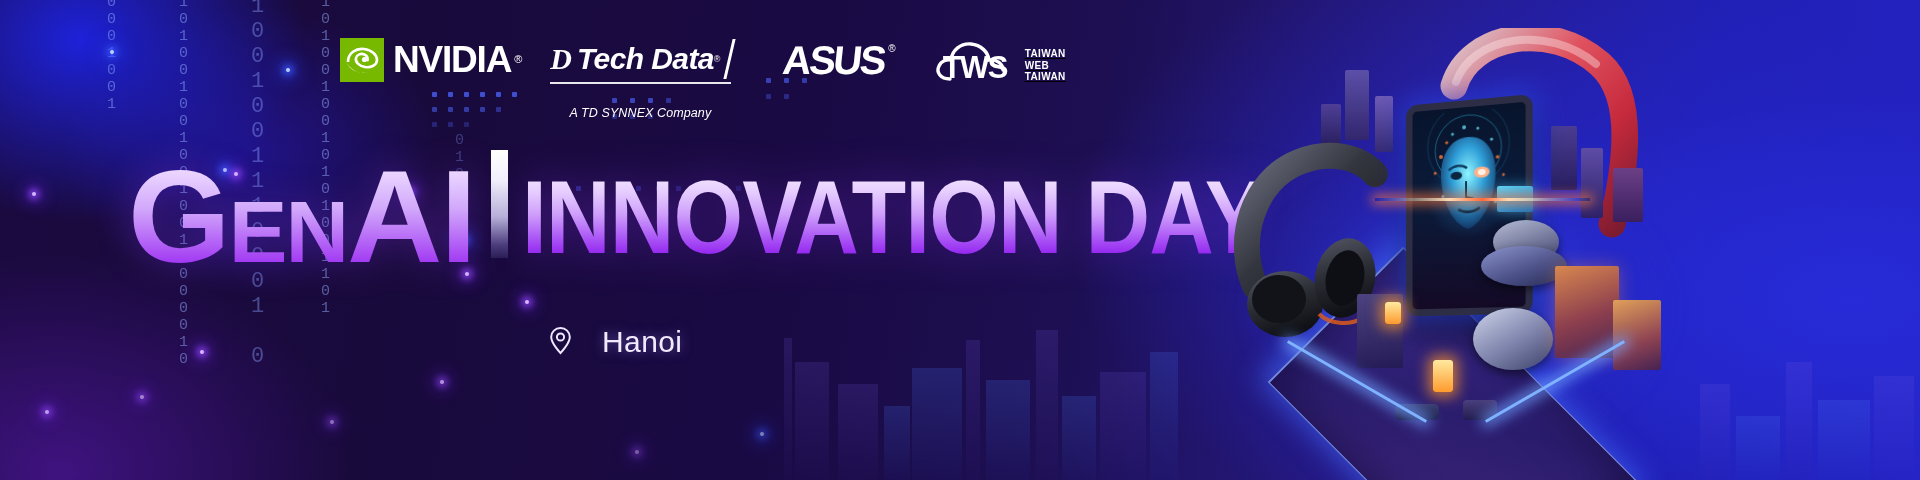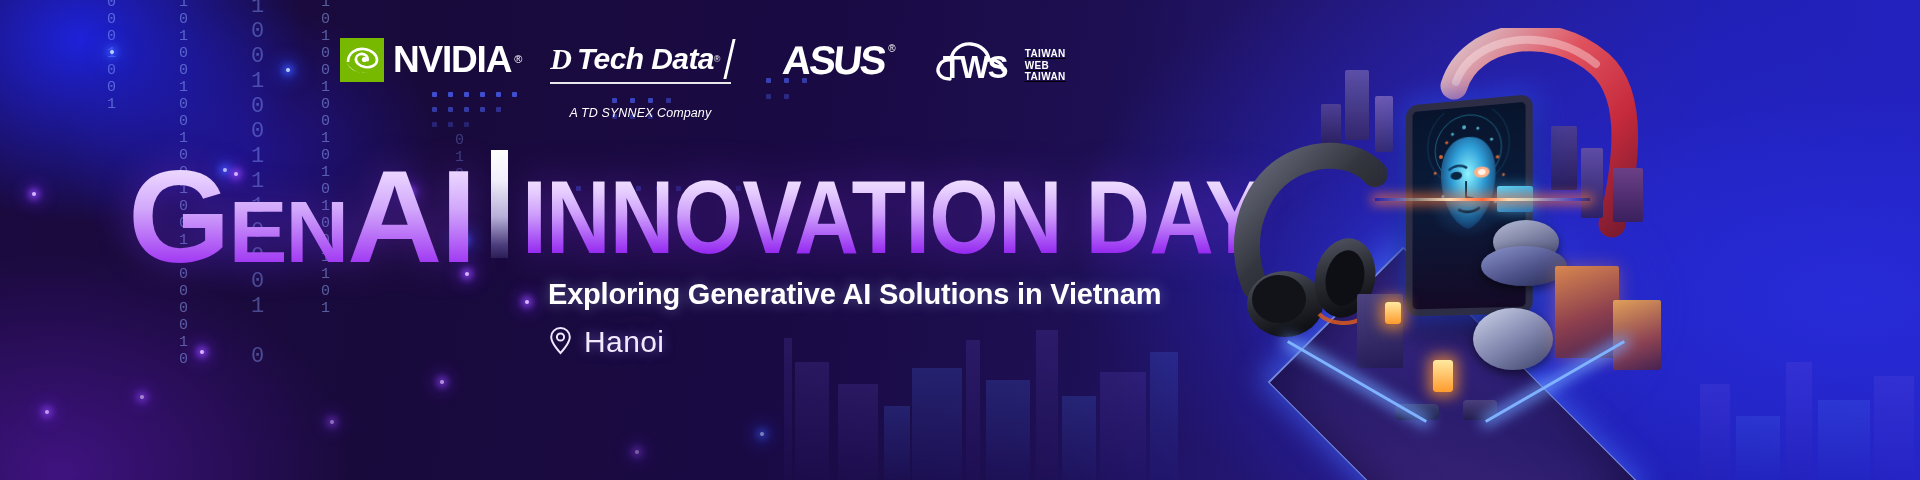--- a/index.html
+++ b/index.html
@@ -107,21 +107,21 @@
   
   #subtitle {
     position:absolute; left:548px; top:278px;
     font-family:"Liberation Sans", sans-serif; font-weight:700; font-size:29px; color:#ffffff;
     letter-spacing:-.2px; white-space:nowrap;
     text-shadow:0 0 14px rgba(180,190,255,.45);
   }
 
   
   #meta { position:absolute; left:548px; top:325px; display:flex; align-items:center; }
-  .meta-item { display:flex; align-items:center; gap:11px; }
+  .meta-item { display:flex; align-items:center; gap:29px; }
   .meta-item + .meta-item { margin-left:88px; }
   .meta-txt { font-family:"Liberation Sans", sans-serif; font-weight:400; font-size:30px; color:#f2eaff;
     letter-spacing:.4px; white-space:nowrap; text-shadow:0 0 12px rgba(170,150,255,.5); }
   .ico { flex:none; }
 
   
   #illo { position:absolute; left:1225px; top:8px; width:470px; height:470px; }
   #illo .glow-base {
     position:absolute; left:20px; top:150px; width:430px; height:300px; border-radius:50%;
     background:radial-gradient(ellipse at center, rgba(60,90,255,.55) 0%, rgba(40,50,200,.18) 55%, rgba(0,0,0,0) 78%);
@@ -312,21 +312,20 @@
       </div>
     </div>
   </div>
 
   <div id="headline">
     <div class="genai"><span class="big">G</span><span class="sml">EN</span><span class="big">AI</span></div>
     <div class="divider"></div>
     <div class="innov">INNOVATION DAY</div>
   </div>
 
-  <div id="subtitle">Exploring Generative AI Solutions in Vietnam</div>
 
   <div id="meta">
     <div class="meta-item">
       <span class="ico">
         <svg width="25" height="29" viewBox="0 0 25 29">
           <path d="M12.5 2 C7.3 2 3.2 6 3.2 11 C3.2 17.5 12.5 27 12.5 27 C12.5 27 21.8 17.5 21.8 11 C21.8 6 17.7 2 12.5 2Z" fill="none" stroke="#efe6ff" stroke-width="2"></path>
           <circle cx="12.5" cy="11" r="3.6" fill="none" stroke="#efe6ff" stroke-width="2"></circle>
         </svg>
       </span>
       <span class="meta-txt">Hanoi</span>

